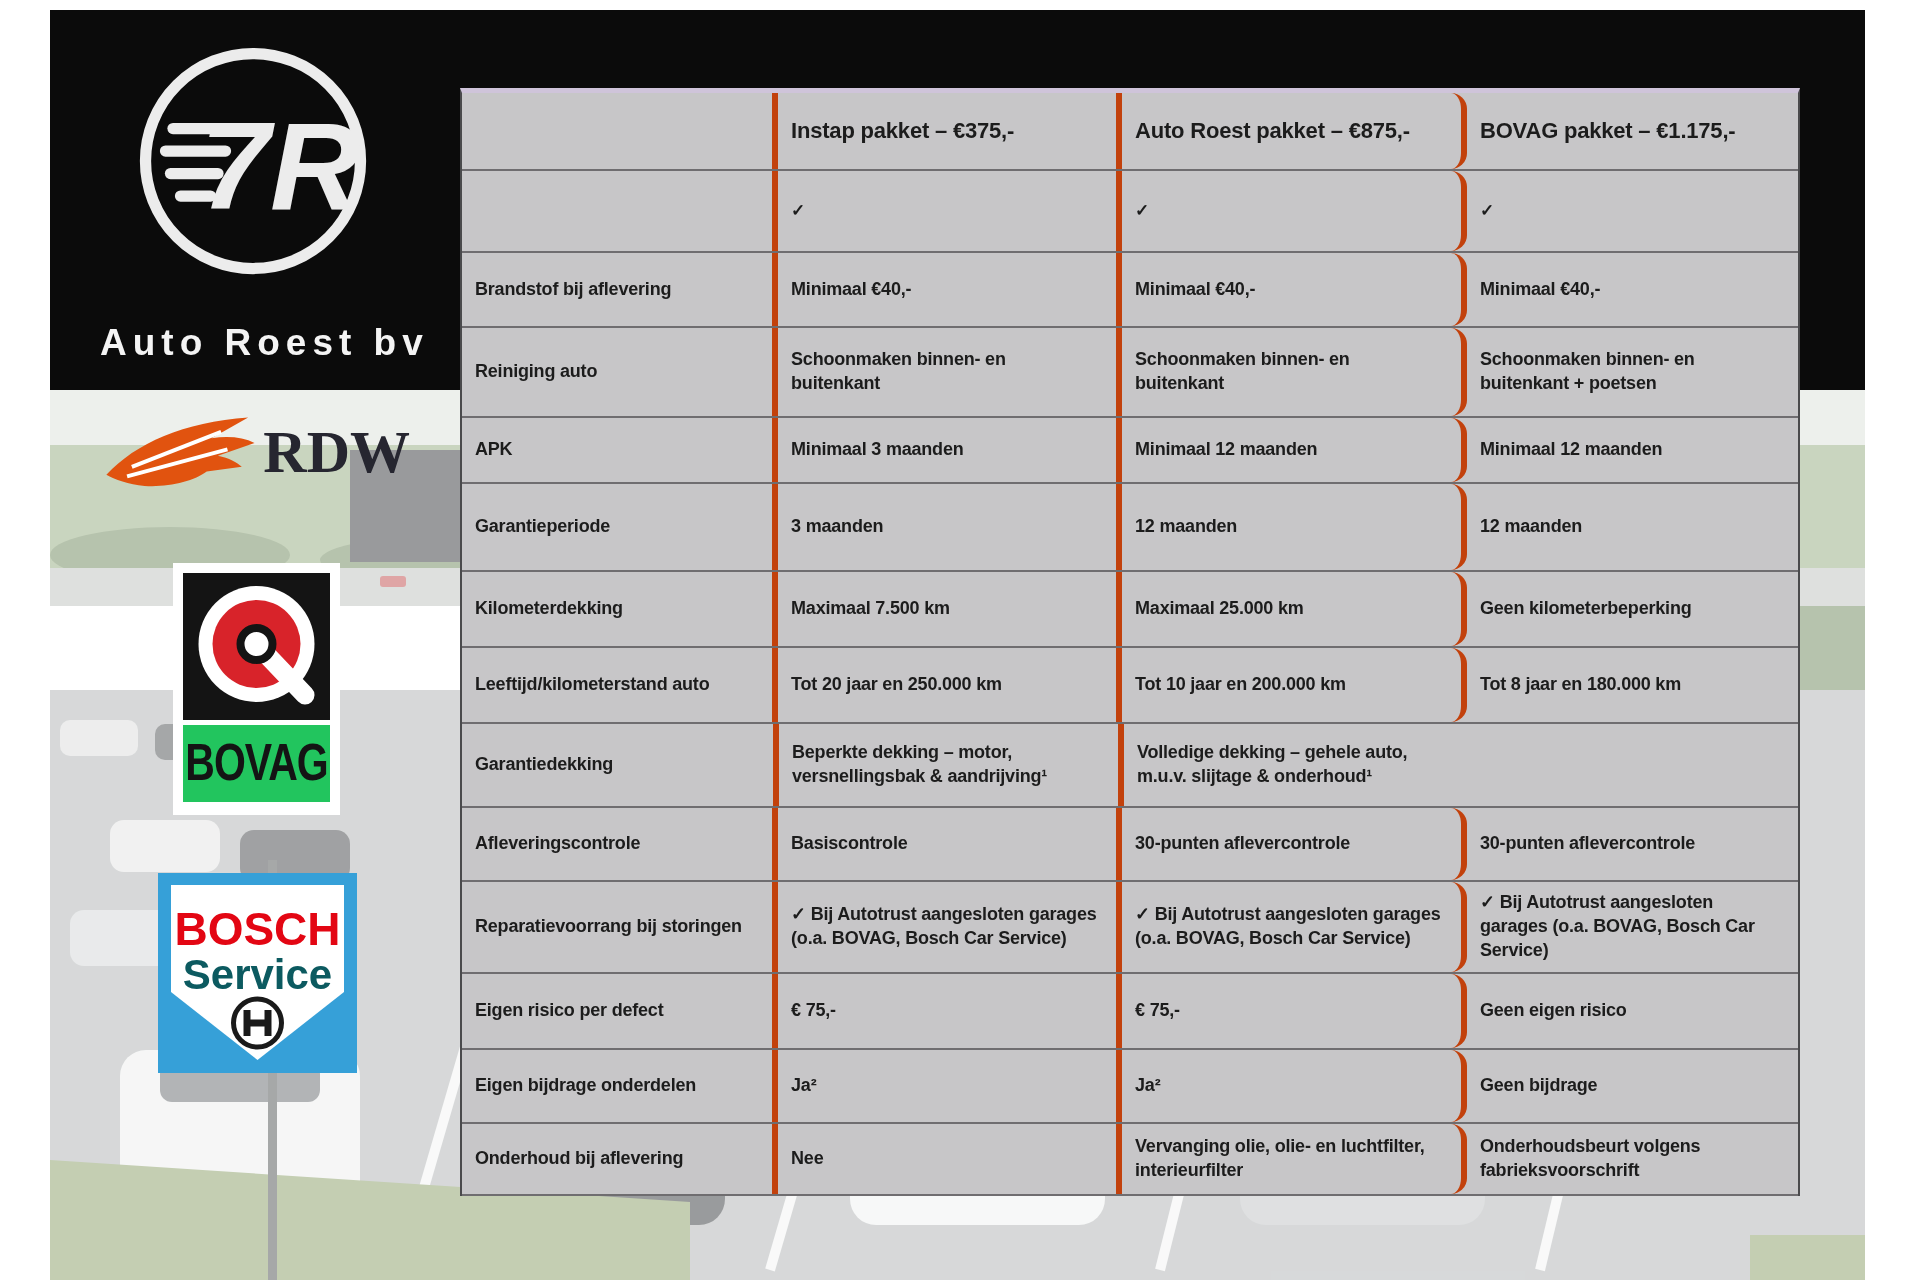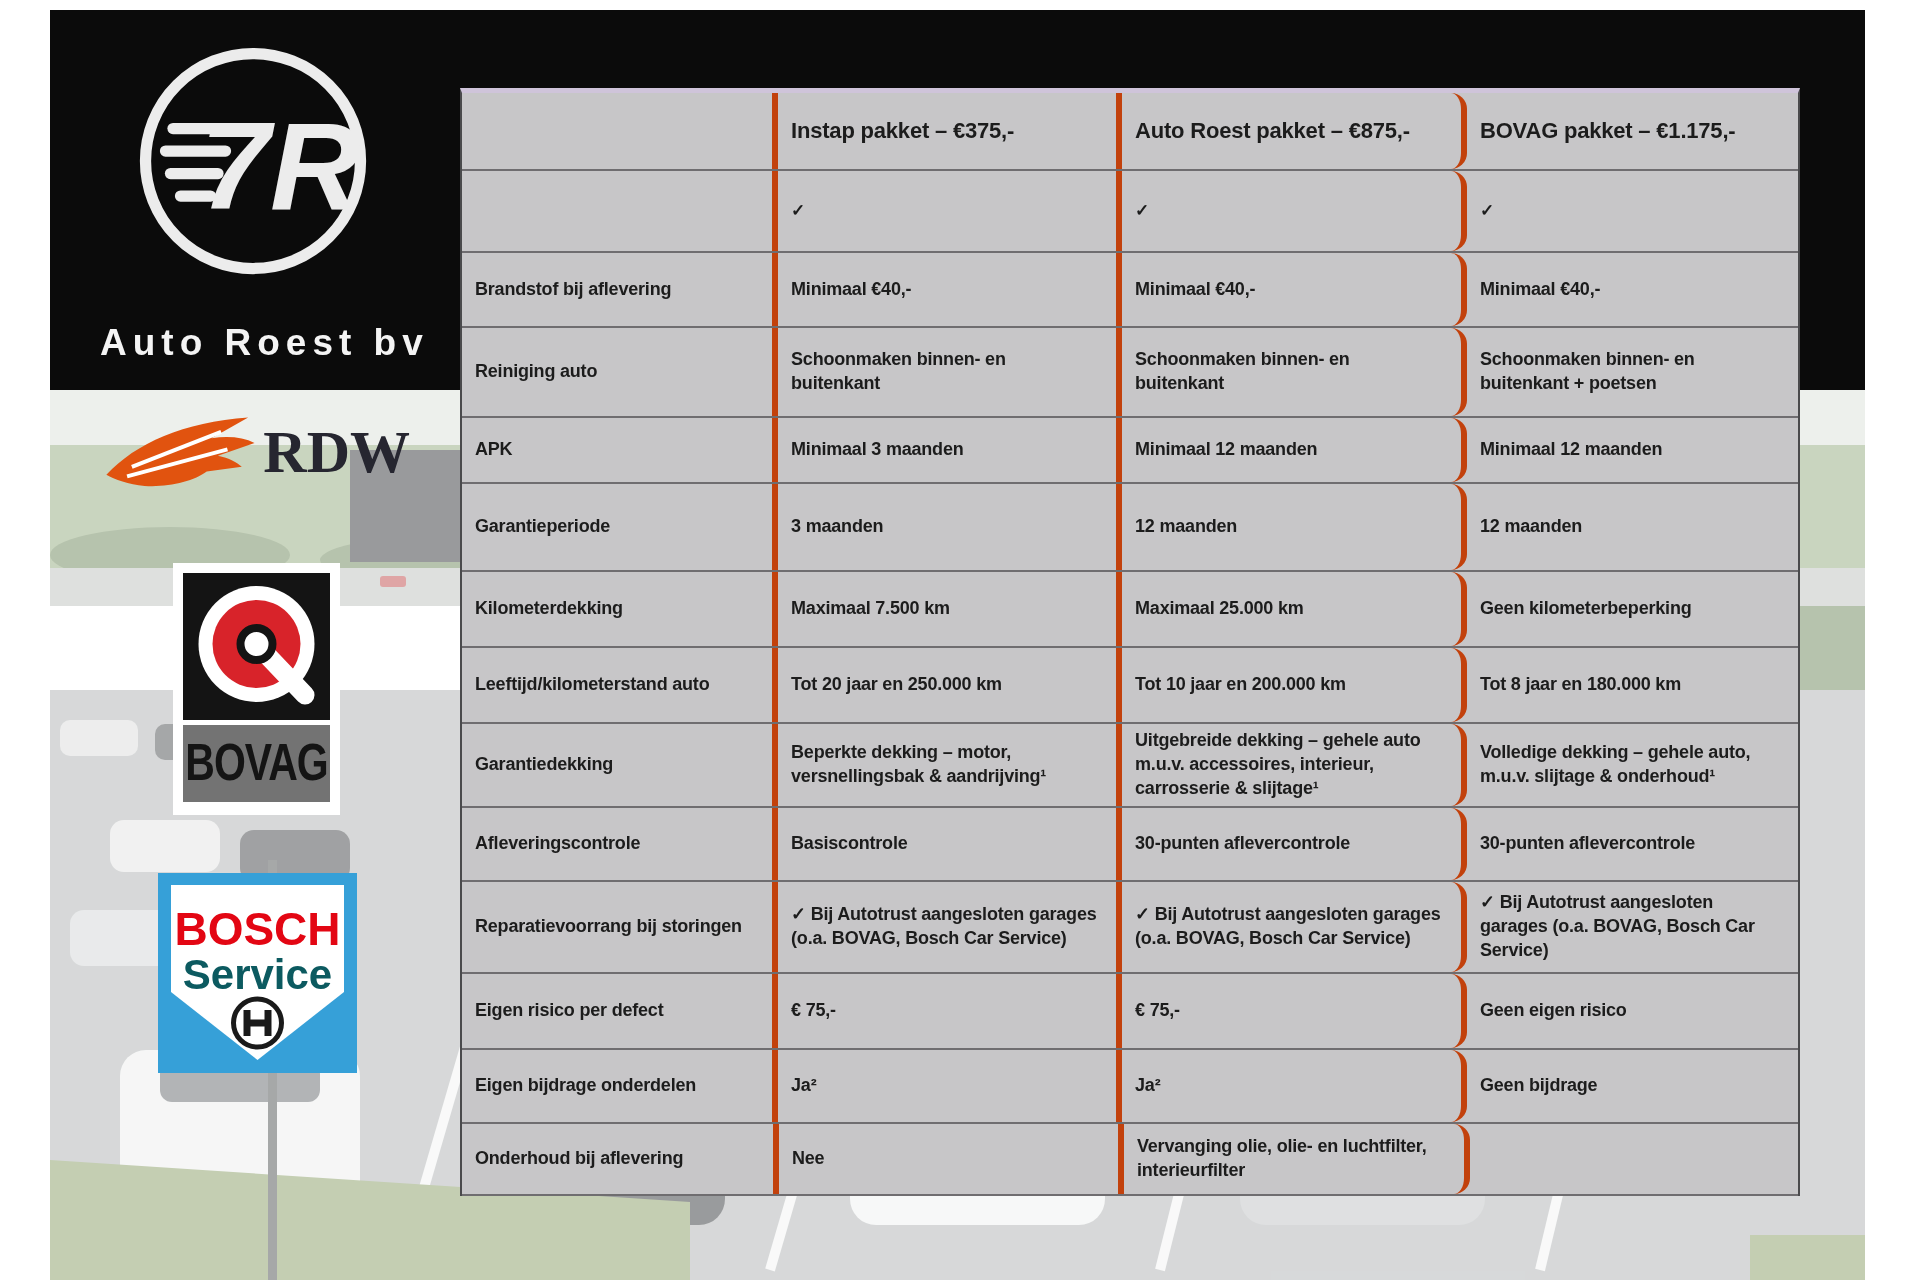--- a/index.html
+++ b/index.html
@@ -13,21 +13,21 @@
               color:#f4f4f4;font-size:37px;font-weight:bold;letter-spacing:6px;}
 
   
   .photo{position:absolute;left:50px;top:390px;width:1815px;height:890px;}
 
   
   .rdw{position:absolute;left:100px;top:405px;width:310px;height:95px;display:flex;align-items:center;}
   .rdw-text{font-family:"Liberation Serif",serif;font-weight:bold;font-size:60px;color:#262630;margin-left:4px;}
   .bovag{position:absolute;left:173px;top:563px;width:167px;height:252px;background:#ffffff;box-sizing:border-box;padding:10px;}
   .bovag-emblem{display:block;width:147px;height:147px;}
-  .bovag-band{width:147px;height:77px;margin-top:5px;background:#737373;display:flex;align-items:center;justify-content:center;}
+  .bovag-band{width:147px;height:77px;margin-top:5px;background:#22c55e;display:flex;align-items:center;justify-content:center;}
   .bovag-band span{font-size:41px;font-weight:bold;letter-spacing:-1px;color:#141414;transform:scaleY(1.25);}
   .bosch{position:absolute;left:158px;top:873px;width:199px;height:200px;}
 
   
   .table{position:absolute;left:460px;top:88px;width:1340px;background:#c7c6c8;box-sizing:border-box;
          border-top:5px solid #cfc4da;border-left:2px solid #4a4a4c;border-right:2px solid #4a4a4c;}
   .row{display:flex;box-sizing:border-box;border-bottom:2px solid #6f6d70;}
   .cell{box-sizing:border-box;display:flex;align-items:center;padding:4px 10px 4px 13px;
         font-weight:bold;font-size:18px;line-height:1.32;color:#1c1c1c;letter-spacing:-0.2px;white-space:pre-line;}
   .c0{width:317px;} .c1{width:345px;} .c2{width:346px;border-radius:16px;} .c3{width:332px;}
@@ -211,23 +211,20 @@
       <div class="cell c0">Leeftijd/kilometerstand auto</div>
       <div class="cell c1">Tot 20 jaar en 250.000 km</div>
       <div class="cell c2">Tot 10 jaar en 200.000 km</div>
       <div class="cell c3">Tot 8 jaar en 180.000 km</div>
     </div>
 
     <div class="row" style="height:84px">
       <div class="cell c0">Garantiedekking</div>
       <div class="cell c1">Beperkte dekking – motor,
 versnellingsbak &amp; aandrijving¹</div>
-      <div class="cell c2">Uitgebreide dekking – gehele auto
-m.u.v. accessoires, interieur,
-carrosserie &amp; slijtage¹</div>
       <div class="cell c3">Volledige dekking – gehele auto,
 m.u.v. slijtage &amp; onderhoud¹</div>
     </div>
 
     <div class="row" style="height:74px">
       <div class="cell c0">Afleveringscontrole</div>
       <div class="cell c1">Basiscontrole</div>
       <div class="cell c2">30-punten aflevercontrole</div>
       <div class="cell c3">30-punten aflevercontrole</div>
     </div>
@@ -255,16 +252,18 @@
       <div class="cell c1">Ja²</div>
       <div class="cell c2">Ja²</div>
       <div class="cell c3">Geen bijdrage</div>
     </div>
 
     <div class="row" style="height:72px">
       <div class="cell c0">Onderhoud bij aflevering</div>
       <div class="cell c1">Nee</div>
       <div class="cell c2">Vervanging olie, olie- en luchtfilter,
 interieurfilter</div>
+      <div class="cell c3">Onderhoudsbeurt volgens
+fabrieksvoorschrift</div>
     </div>
 
   </div>
 </div>
 
 </body></html>

